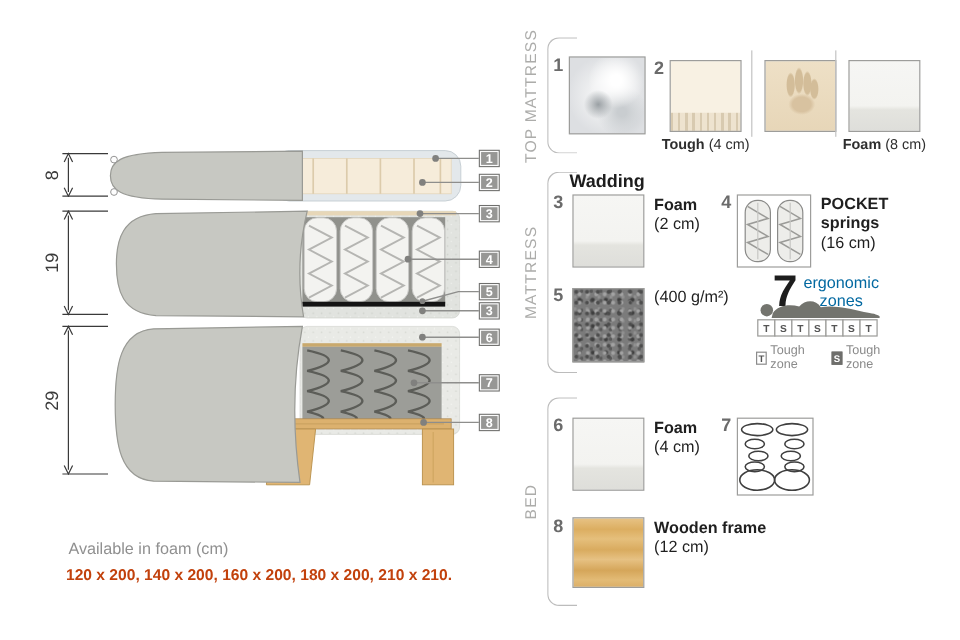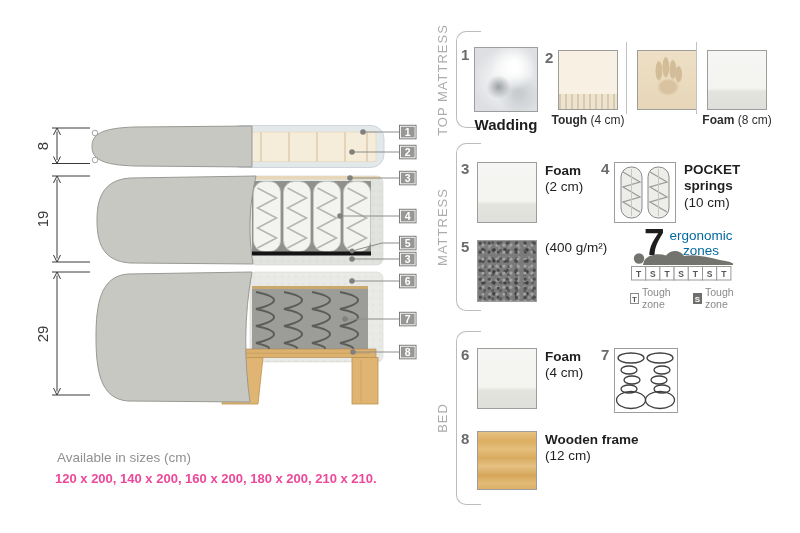--- a/index.html
+++ b/index.html
@@ -18,21 +18,21 @@
   }
   .sec-title {
     position:absolute; white-space:nowrap;
     transform:translate(-50%,-50%) rotate(-90deg);
     font-size:13px; color:#acacaa; letter-spacing:1px;
   }
   .num { position:absolute; font-size:15px; font-weight:bold; color:#6b6b6b; }
   .thumb { position:absolute; border:1px solid #9d9d9b; }
   .cap { position:absolute; text-align:center; font-size:12px; color:#2e2e2e; line-height:1.25; }
   .cap .nm { font-weight:bold; }
-  .cap-big { font-size:15px; font-weight:bold; color:#1d1d1d; }
+  .cap-big { font-size:15px; font-weight:bold; color:#1d1d1d;margin-top:27px; }
   .vdiv { position:absolute; width:1px; background:#c2c2c2; }
   .side-label { position:absolute; width:92px; font-size:13.5px; color:#1f1f1f; line-height:1.22; }
   .side-label .nm { font-weight:bold; display:block; }
   .side-label .sz { display:block; font-weight:normal; }
 
   
   .t-wadding {
     background:
       radial-gradient(circle at 38% 62%, #9aa0a4 0%, rgba(154,160,166,0) 22%),
       radial-gradient(circle at 62% 30%, #ffffff 8%, rgba(255,255,255,0) 40%),
@@ -82,21 +82,21 @@
   .ergo-lbl { position:absolute; width:64px; text-align:center; font-size:13.5px; color:#0369a1; line-height:1.1; }
   .legend { position:absolute; font-size:10.5px; color:#8a8a8a; display:flex; gap:9px; align-items:center; }
   .legend .item { display:flex; align-items:center; gap:3px; }
   .lg-box { display:inline-block; width:11px; height:11px; line-height:11px; text-align:center;
     font-size:8px; font-weight:bold; }
   .lg-t { border:1px solid #8b8b8b; color:#555; background:#fff; }
   .lg-s { background:#6e6e6c; color:#fff; border:1px solid #6e6e6c; }
 
   
   .foot-title { position:absolute; font-size:13.5px; color:#909090; }
-  .foot-sizes { position:absolute; font-size:13px; font-weight:bold; color:#ec4899; }
+  .foot-sizes { position:absolute; font-size:13px; font-weight:bold; color:#c2410c; }
 </style>
 </head>
 <body>
 
 <div id="canvas">
 
   <svg class="abs" style="left:0;top:0" width="430" height="445" viewBox="0 0 430 445">
     <defs>
       <marker id="ah" markerWidth="9" markerHeight="9" refX="4.5" refY="4.5" orient="auto-start-reverse">
         <path d="M1,1 L8,4.5 L1,8" fill="none" stroke="#3a3a3a" stroke-width="1"></path>
@@ -292,21 +292,21 @@
       <rect x="6" y="4" width="21" height="51" rx="10" fill="#ededea" stroke="#8a8a88" stroke-width="1"></rect>
       <rect x="33" y="4" width="21" height="51" rx="10" fill="#ededea" stroke="#8a8a88" stroke-width="1"></rect>
       <path d="M 8,9 L 25,19 L 8,24 L 25,34 L 8,39 L 25,49" fill="none" stroke="#9b9b98" stroke-width="1.3"></path>
       <path d="M 35,9 L 52,19 L 35,24 L 52,34 L 35,39 L 52,49" fill="none" stroke="#9b9b98" stroke-width="1.3"></path>
       <line x1="16.5" y1="6" x2="16.5" y2="53" stroke="#c6c6c3" stroke-width="1"></line>
       <line x1="43.5" y1="6" x2="43.5" y2="53" stroke="#c6c6c3" stroke-width="1"></line>
     </svg>
   </div>
   <div class="side-label" style="left:684px;top:162px;width:85px">
       <span class="nm">POCKET springs</span>
-      <span class="sz">(10 cm)</span>
+      <span class="sz">(16 cm)</span>
     </div>
 
   <div class="num" style="left:461px;top:238px">5</div>
   <div class="thumb t-felt" style="left:477px;top:240px;width:60px;height:62px"></div>
   <div class="side-label" style="left:545px;top:240px">
       <span class="sz">(400 g/m²)</span>
     </div>
 
   <div class="ergo" style="left:622px;top:220px;width:125px;height:85px">
     <div class="ergo-7" style="left:22px;top:4px;position:absolute">7</div>
@@ -370,16 +370,16 @@
     </svg>
   </div>
 
   <div class="num" style="left:461px;top:430px">8</div>
   <div class="thumb t-wood" style="left:477px;top:431px;width:60px;height:59px"></div>
   <div class="side-label" style="left:545px;top:432px;width:130px">
       <span class="nm">Wooden frame</span>
       <span class="sz">(12 cm)</span>
     </div>
 
-  <div class="foot-title" style="left:57px;top:450px">Available in sizes (cm)</div>
+  <div class="foot-title" style="left:57px;top:450px">Available in foam (cm)</div>
   <div class="foot-sizes" style="left:55px;top:471px">120 x 200, 140 x 200, 160 x 200, 180 x 200, 210 x 210.</div>
 
 </div>
 
 </body></html>

